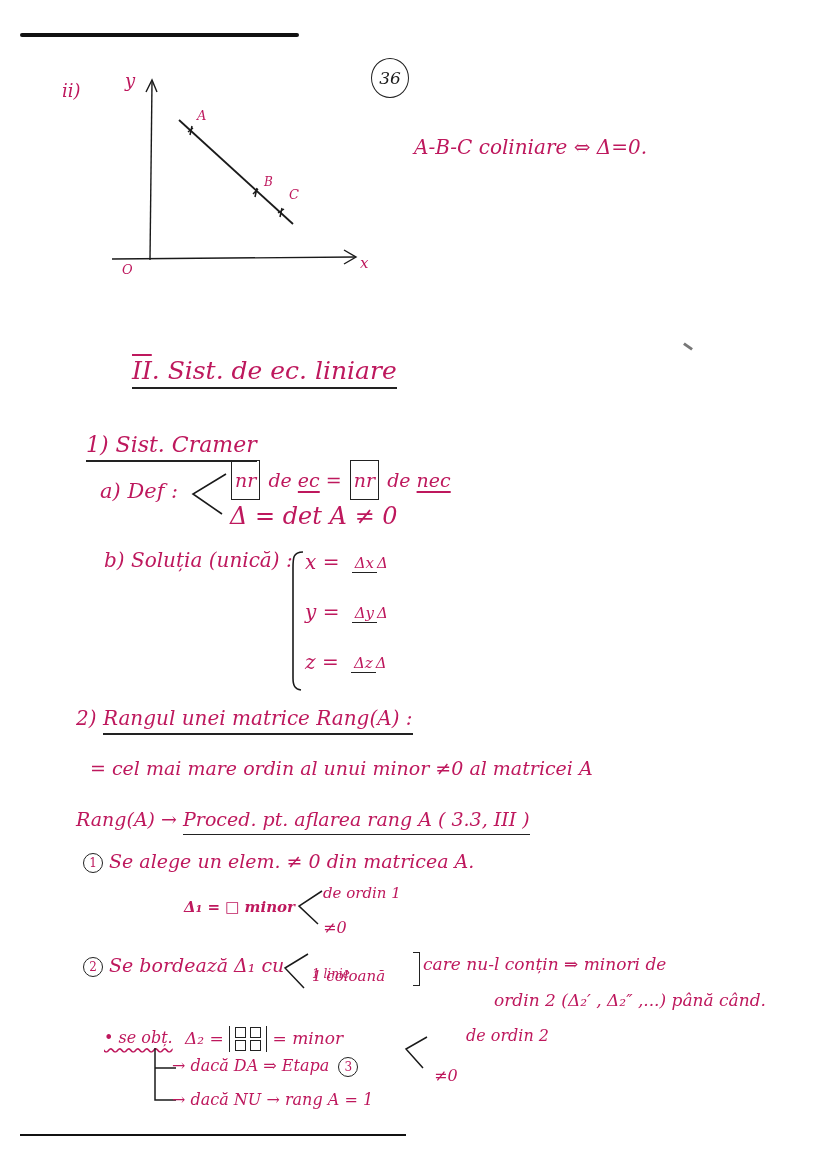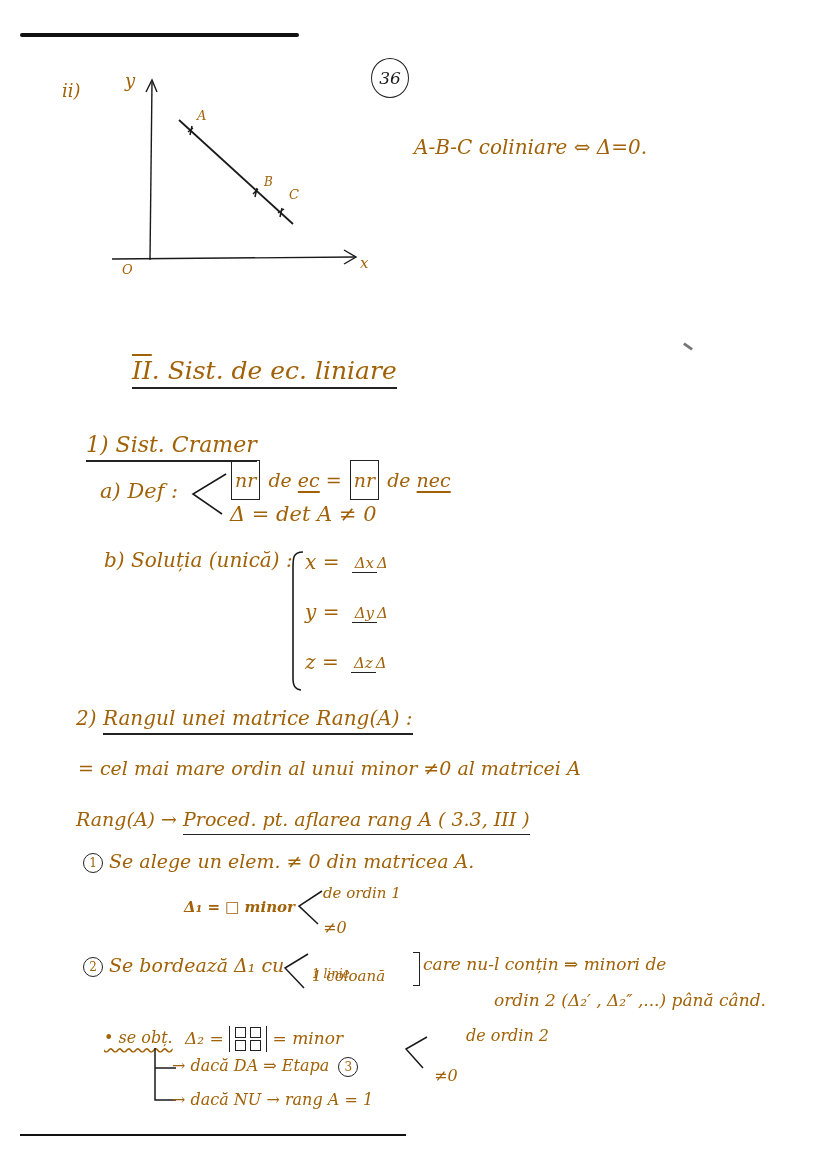--- a/index.html
+++ b/index.html
@@ -1,21 +1,21 @@
 <!DOCTYPE html>
 <html><head>
   <meta charset="utf-8">
   <style>
     html, body { margin: 0; padding: 0; }
     body {
       width: 828px; height: 1171px; background: #ffffff; position: relative; overflow: hidden;
       font-family: "DejaVu Serif", serif; color: #1a1a1a;
     }
     .abs { position: absolute; white-space: nowrap; }
-    .hand { font-family: "DejaVu Serif", serif; font-style: italic; color: #a16207; }
+    .hand { font-family: "DejaVu Serif", serif; font-style: italic; color: #be185d; }
     .rule-top { position: absolute; left: 20px; top: 33px; width: 279px; height: 4px; background: #111; border-radius: 2px; }
     .rule-bottom { position: absolute; left: 20px; top: 1134px; width: 386px; height: 2px; background: #111; }
     .page-num {
       position: absolute; left: 371px; top: 58px; width: 36px; height: 38px; border: 1.5px solid #222;
       border-radius: 50%; display: flex; align-items: center; justify-content: center; font-size: 17px; font-style: italic;
     }
     .u { text-decoration: underline; text-underline-offset: 4px; text-decoration-thickness: 2px; }
     .boxed { border: 1.6px solid #222; padding: 8px 3px; margin: 0 2px; }
     .frac { display: inline-flex; flex-direction: row; align-items: center; vertical-align: middle; margin-left: 6px; font-size: 15px; line-height: 17px; }
     .frac .num { border-bottom: 1.5px solid #222; padding: 0 3px; }
@@ -75,21 +75,21 @@
 </svg>
 <div class="abs hand" style="left:229px; top:469px; font-size:19px;">
   <span class="boxed">nr</span>
   <span>de</span>
   <span class="u">ec</span>
   <span>=</span>
   <span class="boxed">nr</span>
   <span>de</span>
   <span class="u">nec</span>
 </div>
-<div class="abs hand" style="left:230px; top:502px; font-size:21px;">Δ = det A ≠ 0</div>
+<div class="abs hand" style="left:230px; top:502px; font-size:24px;">Δ = det A ≠ 0</div>
 
 <div class="abs hand" style="left:104px; top:548px; font-size:20px;">b) Soluția (unică) :</div>
 <svg class="abs" style="left:283px; top:548px;" width="24" height="145">
   <path d="M20 4 C10 4 10 10 10 20 L10 130 C10 138 12 141 18 142" stroke-width="1.6"></path>
 </svg>
 <div class="abs hand" style="left:305px; top:550px; font-size:20px;">
   <span>x =</span>
   <span class="frac">
       <span class="num">Δx</span>
       <span>Δ</span>
@@ -107,21 +107,21 @@
   <span class="frac">
       <span class="num">Δz</span>
       <span>Δ</span>
     </span>
 </div>
 
 <div class="abs hand" style="left:76px; top:706px; font-size:20px;text-align:right;">
   <span>2)</span>
   <span style="border-bottom:2px solid #222; padding-bottom:3px;">Rangul unei matrice Rang(A) :</span>
 </div>
-<div class="abs hand" style="left:78px; top:757px; font-size:19px;text-align:center;">= cel mai mare ordin al unui minor ≠0 al matricei A</div>
+<div class="abs hand" style="left:90px; top:757px; font-size:19px;text-align:center;">= cel mai mare ordin al unui minor ≠0 al matricei A</div>
 <div class="abs hand" style="left:76px; top:808px; font-size:19px;">
   <span>Rang(A) →</span>
   <span style="border-bottom:1.6px solid #222; padding-bottom:4px;">Proced. pt. aflarea rang A ( 3.3, III )</span>
 </div>
 
 <div class="abs hand" style="left:83px; top:850px; font-size:19px;">
   <span class="circled">1</span><span>Se alege un elem. ≠ 0 din matricea A.</span>
 </div>
 <div class="abs hand" style="left:184px; top:898px; font-size:15px;font-weight:bold;">Δ₁ = □ minor</div>
 <svg class="abs" style="left:296px; top:888px;" width="30" height="40">

